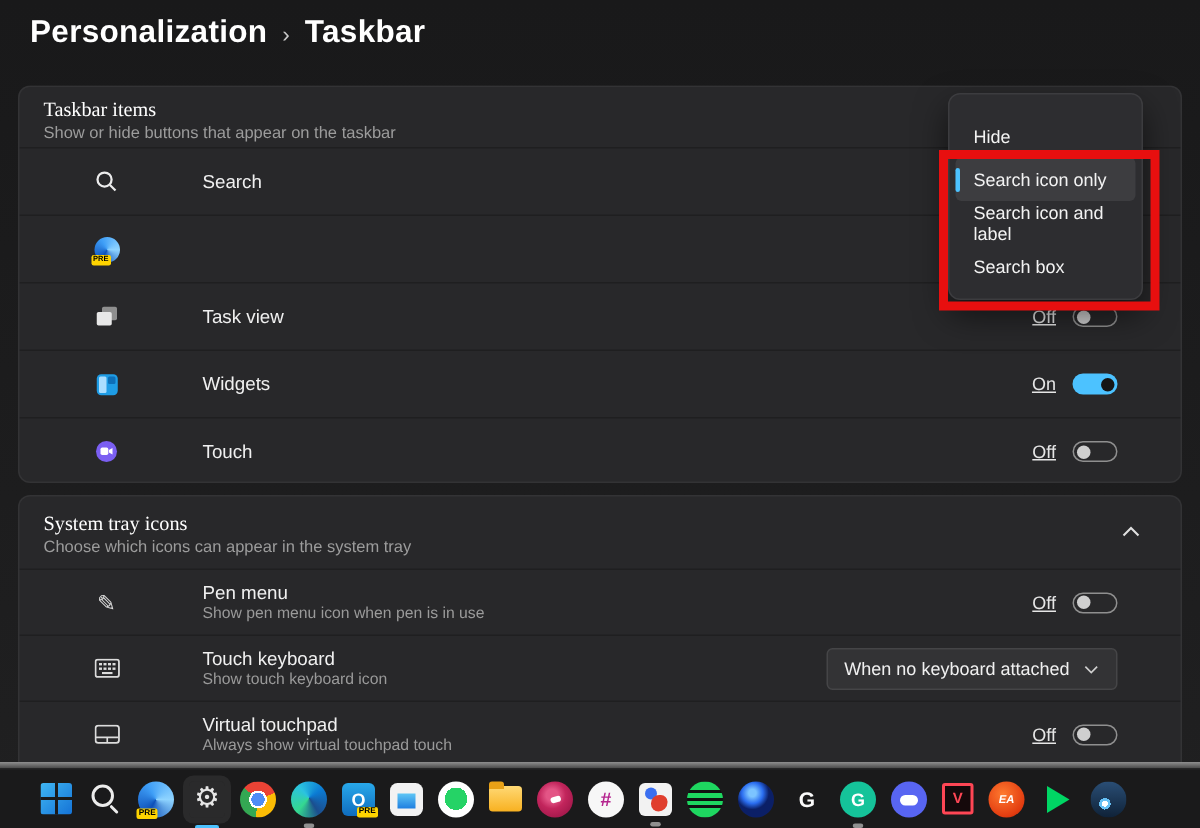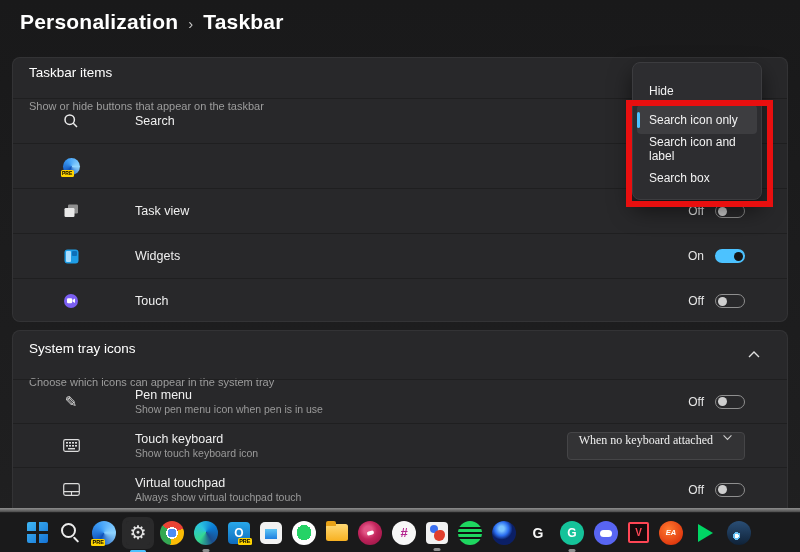--- a/index.html
+++ b/index.html
@@ -11,45 +11,45 @@
   .breadcrumb { position:absolute; left:20px; top:6px; height:32px; display:flex; align-items:center; gap:10px; }
   .crumb { font-size:21px; font-weight:700; color:#ffffff; letter-spacing:.2px; }
   .crumb-sep { font-size:15px; color:#c9c9c9; font-weight:400; padding-top:2px; }
 
   
   .card { position:absolute; left:12px; width:776px; background:#28282a;
     border:1px solid rgba(255,255,255,.055); border-radius:8px; overflow:hidden; }
   .card1 { top:57px; height:265px; }
   .card2 { top:330px; height:182px; border-bottom-left-radius:0; border-bottom-right-radius:0; }
   .card-head { position:relative; height:40px; padding:7px 16px 0 16px; }
-  .card-title { font-size:13.5px; font-weight:400; color:#ffffff; }
-  .card-sub { font-size:11px; color:#9c9c9c; margin-top:20px; }
+  .card-title { font-size:13.5px; font-weight:400; color:#ffffff;font-family:Liberation Serif, serif; }
+  .card-sub { font-size:11px; color:#9c9c9c; margin-top:2px; }
   .expander { position:absolute; right:26px; top:12px; width:14px; height:10px; cursor:pointer; }
 
   .row { position:relative; display:flex; align-items:center; height:45px;
     border-top:1px solid #1f1f20; padding:0 42px 0 48px;gap:36px; }
   .card2 .row { height:44px; }
   .row .icon-cell { width:20px; display:flex; justify-content:center; align-items:center; margin-right:18px; }
   .row-label { font-size:12.5px; color:#f0f0f0; }
   .row-text { display:flex; flex-direction:column; justify-content:center; }
   .row-title { font-size:12.5px; color:#f0f0f0; }
   .row-sub { font-size:10.5px; color:#9a9a9a; margin-top:1px; }
   .row-right { margin-left:auto; display:flex; align-items:center; gap:11px; }
-  .state-label { font-size:12px; color:#e6e6e6; }
+  .state-label { font-size:12px; color:#e6e6e6;text-decoration:underline; }
 
   
   .toggle { position:relative; width:30px; height:14px; border-radius:8px; cursor:pointer; }
   .toggle.off { border:1px solid #8f8f8f; background:transparent; }
   .toggle.off .knob { position:absolute; left:2px; top:1.5px; width:9px; height:9px; border-radius:50%; background:#cfcfcf; }
   .toggle.on { background:#4cc2ff; }
   .toggle.on .knob { position:absolute; right:2px; top:2.5px; width:9px; height:9px; border-radius:50%; background:#151515; }
 
   
-  .combo { display:flex; align-items:flex-start; gap:9px; height:28px; padding:0 11px;
-    background:#333335; border:1px solid #454547; border-radius:4px; font-size:12px; color:#f0f0f0; cursor:pointer;font-family:Liberation Serif, serif; }
+  .combo { display:flex; align-items:center; gap:9px; height:28px; padding:11px 11px;
+    background:#333335; border:1px solid #454547; border-radius:4px; font-size:12px; color:#f0f0f0; cursor:pointer; }
 
   
   .flyout { position:absolute; left:632px; top:62px; width:130px; height:138px; z-index:40;
     background:#2d2d30; border:1px solid #3c3c3f; border-radius:8px;
     box-shadow:0 10px 22px rgba(0,0,0,.55); padding:13px 4px 8px 4px; }
   .fly-item { position:relative; height:29px; display:flex; align-items:center;
     padding-left:12px; font-size:12px; color:#f2f2f2; border-radius:4px; cursor:pointer; }
   .fly-item.selected { background:#3d3d40; }
   .fly-item.selected .accent-bar { position:absolute; left:0; top:6.5px; width:3px; height:16px;
     border-radius:2px; background:#4cc2ff; }

